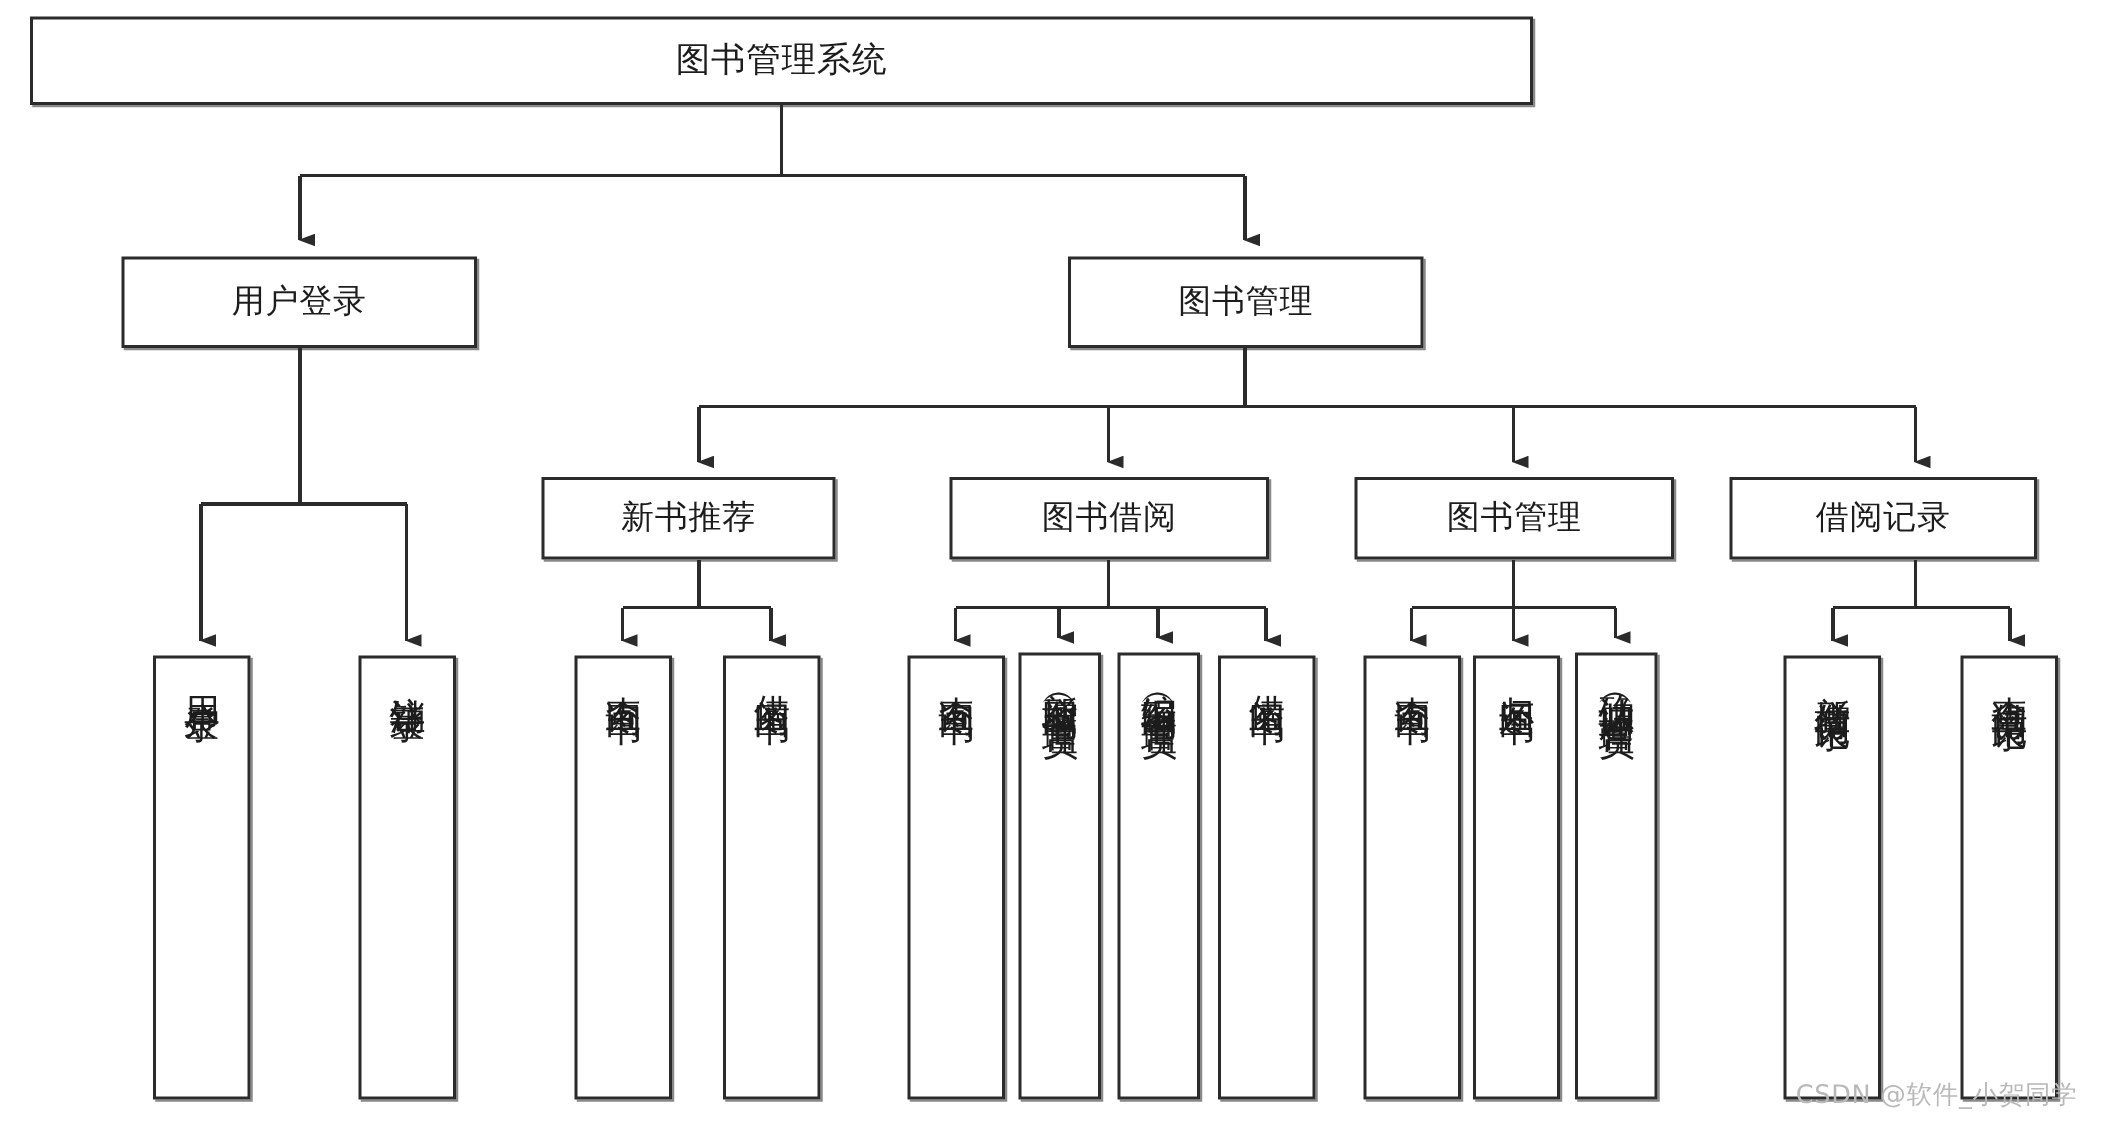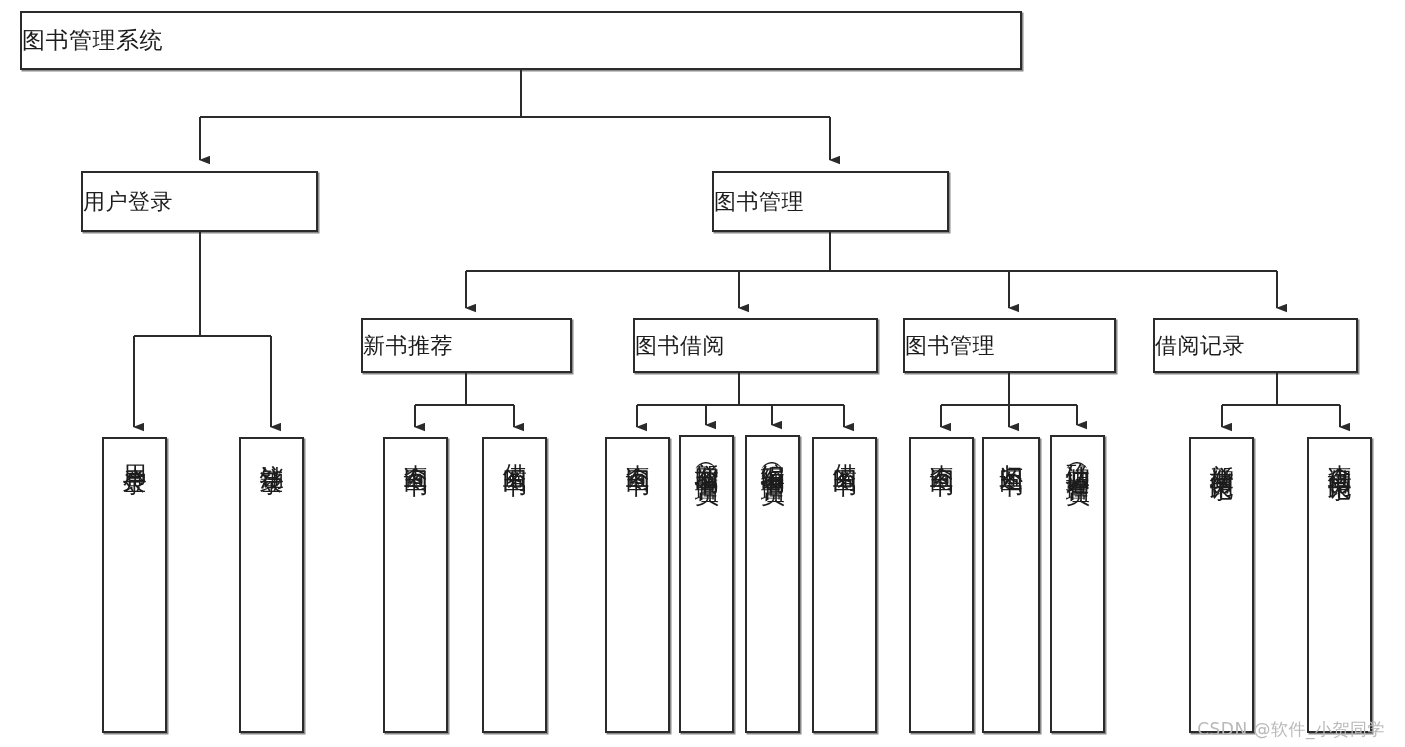--- a/index.html
+++ b/index.html
@@ -26,20 +26,21 @@
     height: 747px;
     pointer-events: none;
   }
   .node {
     position: absolute;
     box-sizing: border-box;
     background: #ffffff;
     border: 2px solid #2b2b2b;
     display: flex;
     align-items: center;
+    justify-content: center;
     text-align: center;
     color: #1c1c1c;
     box-shadow: 1.5px 1.5px 0 rgba(40,40,40,0.55);
   }
   .node-label {
     display: block;
     line-height: 1.18;
     letter-spacing: 0.5px;
     white-space: pre-wrap;
   }
@@ -133,24 +134,24 @@
     <span class="node-label">图书管理系统</span>
   </div>
 
   <div class="node horizontal" style="left:81px; top:171px; width:237px; height:61px;">
     <span class="node-label">用户登录</span>
   </div>
   <div class="node horizontal" style="left:712px; top:171px; width:237px; height:61px;">
     <span class="node-label">图书管理</span>
   </div>
 
-  <div class="node horizontal" style="left:361px; top:318px; width:211px; height:55px;">
+  <div class="node horizontal" style="left:361px; top:318px; width:196px; height:55px;">
     <span class="node-label">新书推荐</span>
   </div>
-  <div class="node horizontal" style="left:633px; top:318px; width:245px; height:55px;">
+  <div class="node horizontal" style="left:633px; top:318px; width:213px; height:55px;">
     <span class="node-label">图书借阅</span>
   </div>
   <div class="node horizontal" style="left:903px; top:318px; width:213px; height:55px;">
     <span class="node-label">图书管理</span>
   </div>
   <div class="node horizontal" style="left:1153px; top:318px; width:205px; height:55px;">
     <span class="node-label">借阅记录</span>
   </div>
 
   <div class="node vertical" style="left:102px; top:437px; width:65px; height:296px;">

